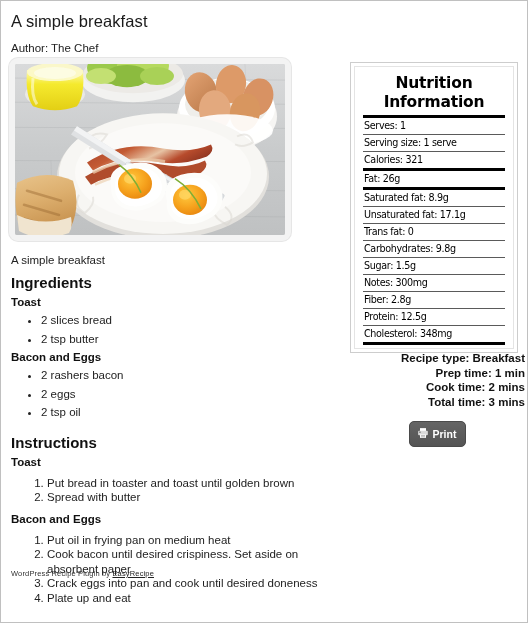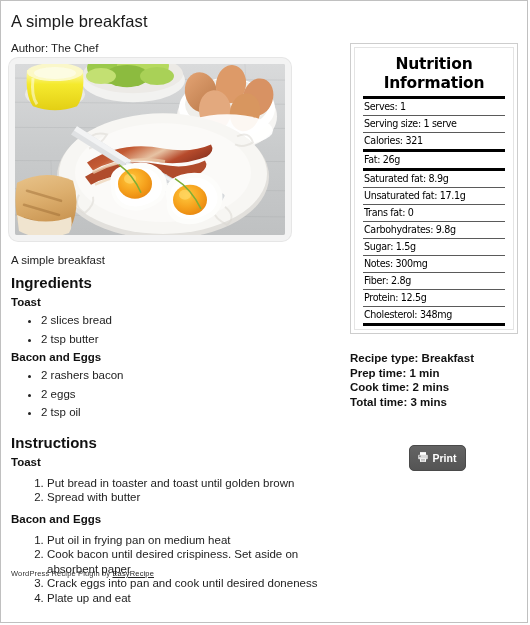--- a/index.html
+++ b/index.html
@@ -141,21 +141,21 @@
   }
   .footer a {
     color: #222222;
     text-decoration: underline;
   }
 
   
   .nutrition-box {
     position: absolute;
     left: 349px;
-    top: 42px;
+    top: 61px;
     width: 168px;
     box-sizing: border-box;
     background: #ffffff;
     border: 1px solid #cdcdcd;
     padding: 3px;
   }
   .nutrition-inner {
     border: 1px solid #e4e4e4;
     padding: 7px 8px 3px 8px;
     box-sizing: border-box;
@@ -181,20 +181,21 @@
     letter-spacing: -0.35px;
     white-space: nowrap;
   }
 
   
   .meta {
     position: absolute;
     left: 349px;
     top: 350px;
     width: 175px;
+    text-align: right;
   }
   .meta-row {
     font-size: 11.5px;
     font-weight: bold;
     color: #111111;
     line-height: 14.5px;
     white-space: nowrap;
   }
 
   
@@ -208,21 +209,20 @@
   .print-btn {
     display: inline-flex;
     align-items: center;
     gap: 4px;
     background: #5c5c5c;
     background-image: linear-gradient(#646464, #545454);
     border: 1px solid #4a4a4a;
     border-radius: 5px;
     padding: 3px 9px 3px 7px;
     cursor: pointer;
-    margin-top: 24px;
   }
   .print-label {
     font-size: 10.5px;
     font-weight: bold;
     color: #ffffff;
     line-height: 12px;
   }
   .printer-icon { display: block; }
 </style>
 </head>

